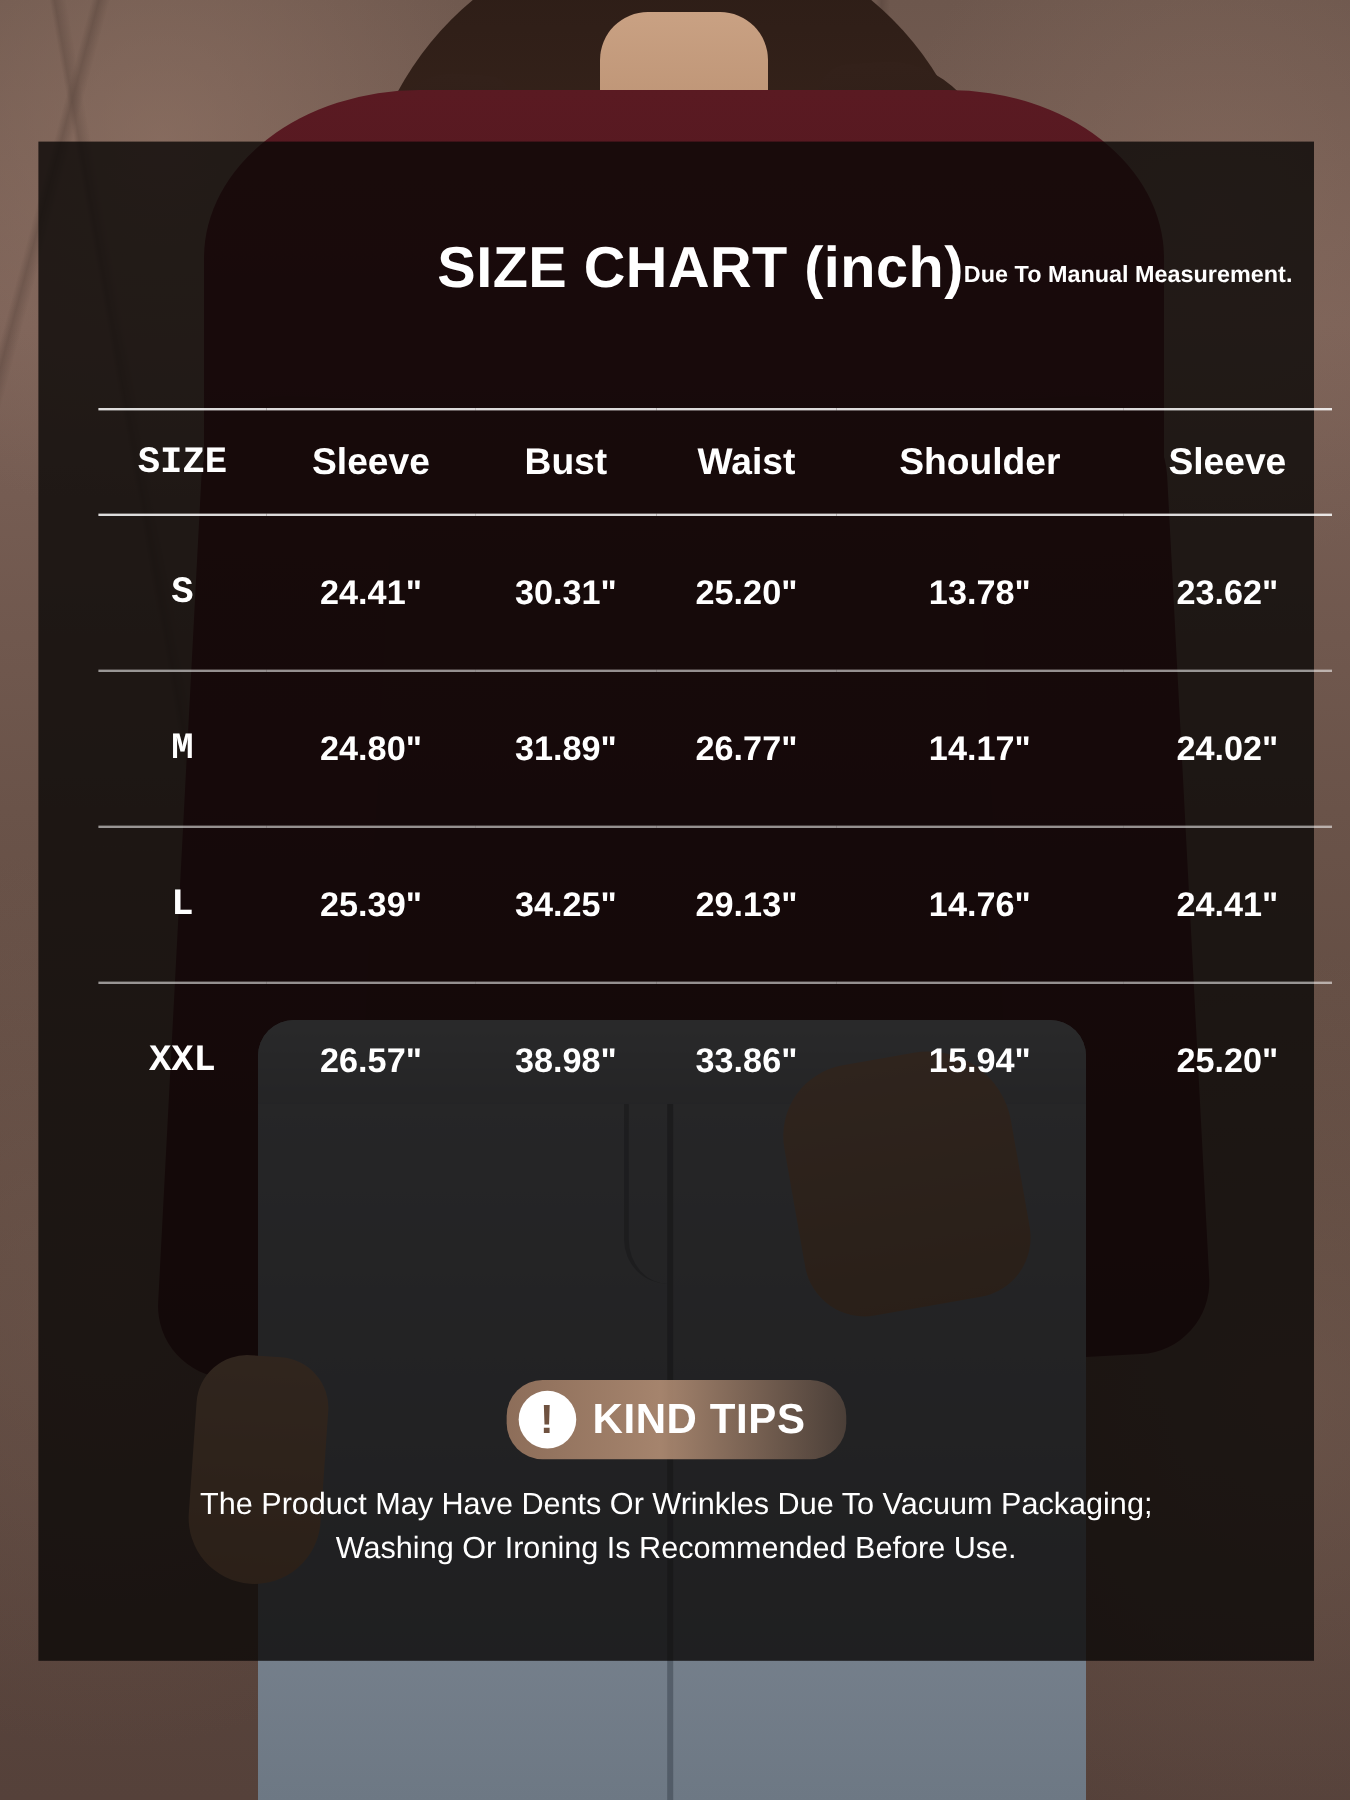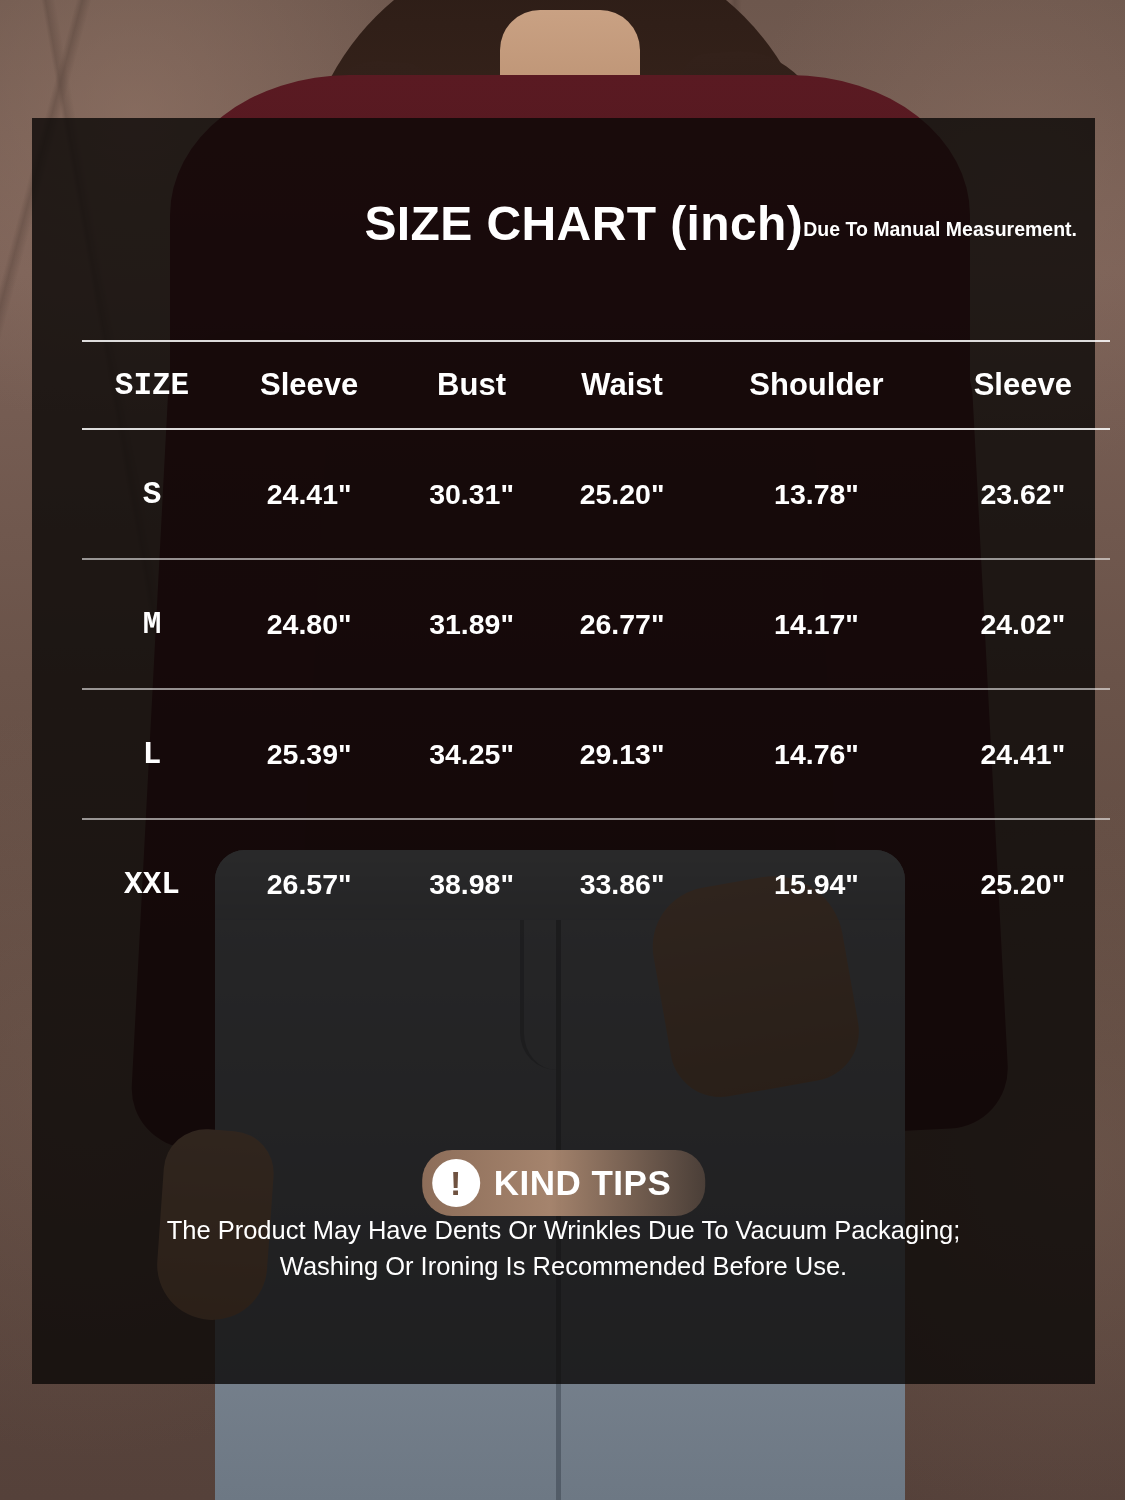--- a/index.html
+++ b/index.html
@@ -259,21 +259,21 @@
   .tips-badge .tips-label {
     color: #ffffff;
     font-size: 35px;
     font-weight: 700;
     letter-spacing: .5px;
   }
   .tips-text {
     position: absolute;
     left: 60px;
     right: 60px;
-    top: 1094px;
+    top: 1118px;
     text-align: center;
     color: #ffffff;
     font-size: 25.5px;
     font-weight: 400;
     line-height: 1.42;
   }
 </style>
 </head>
 <body>
 

